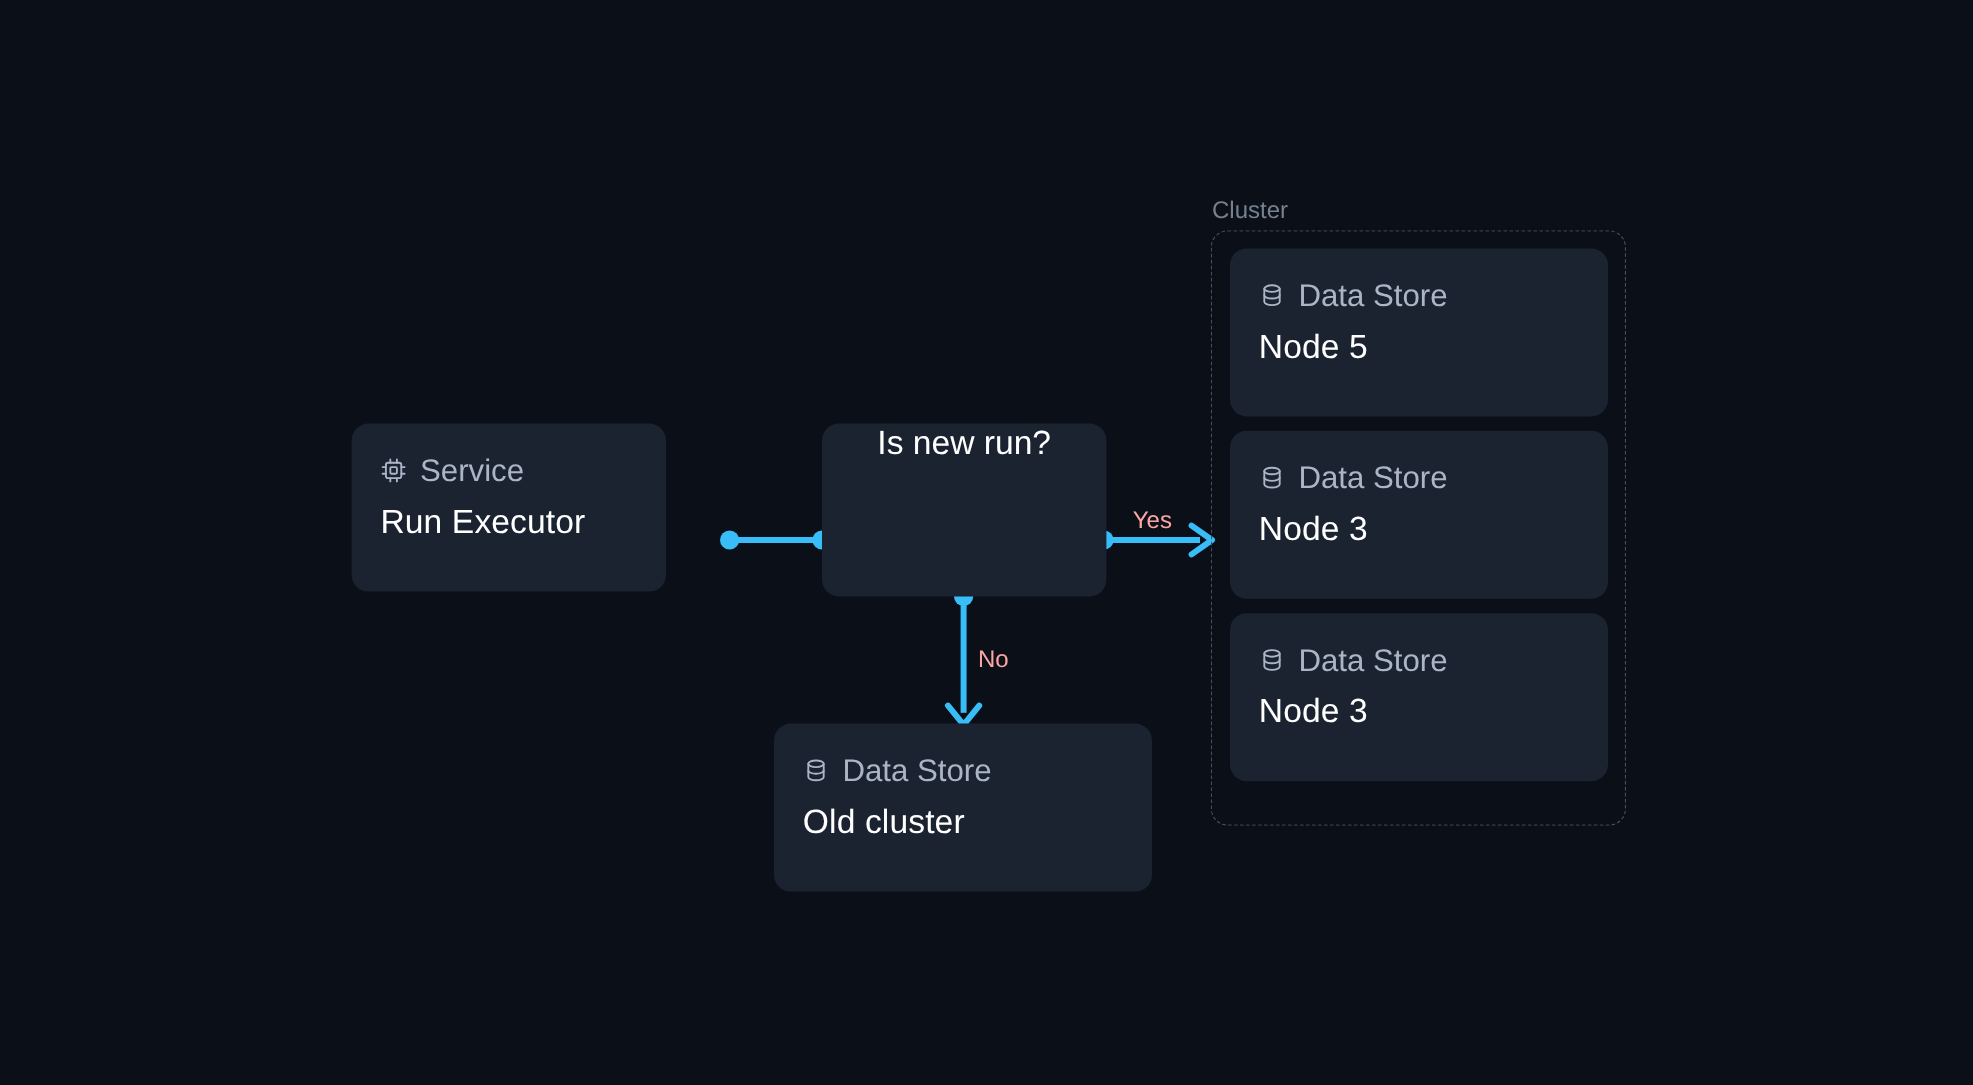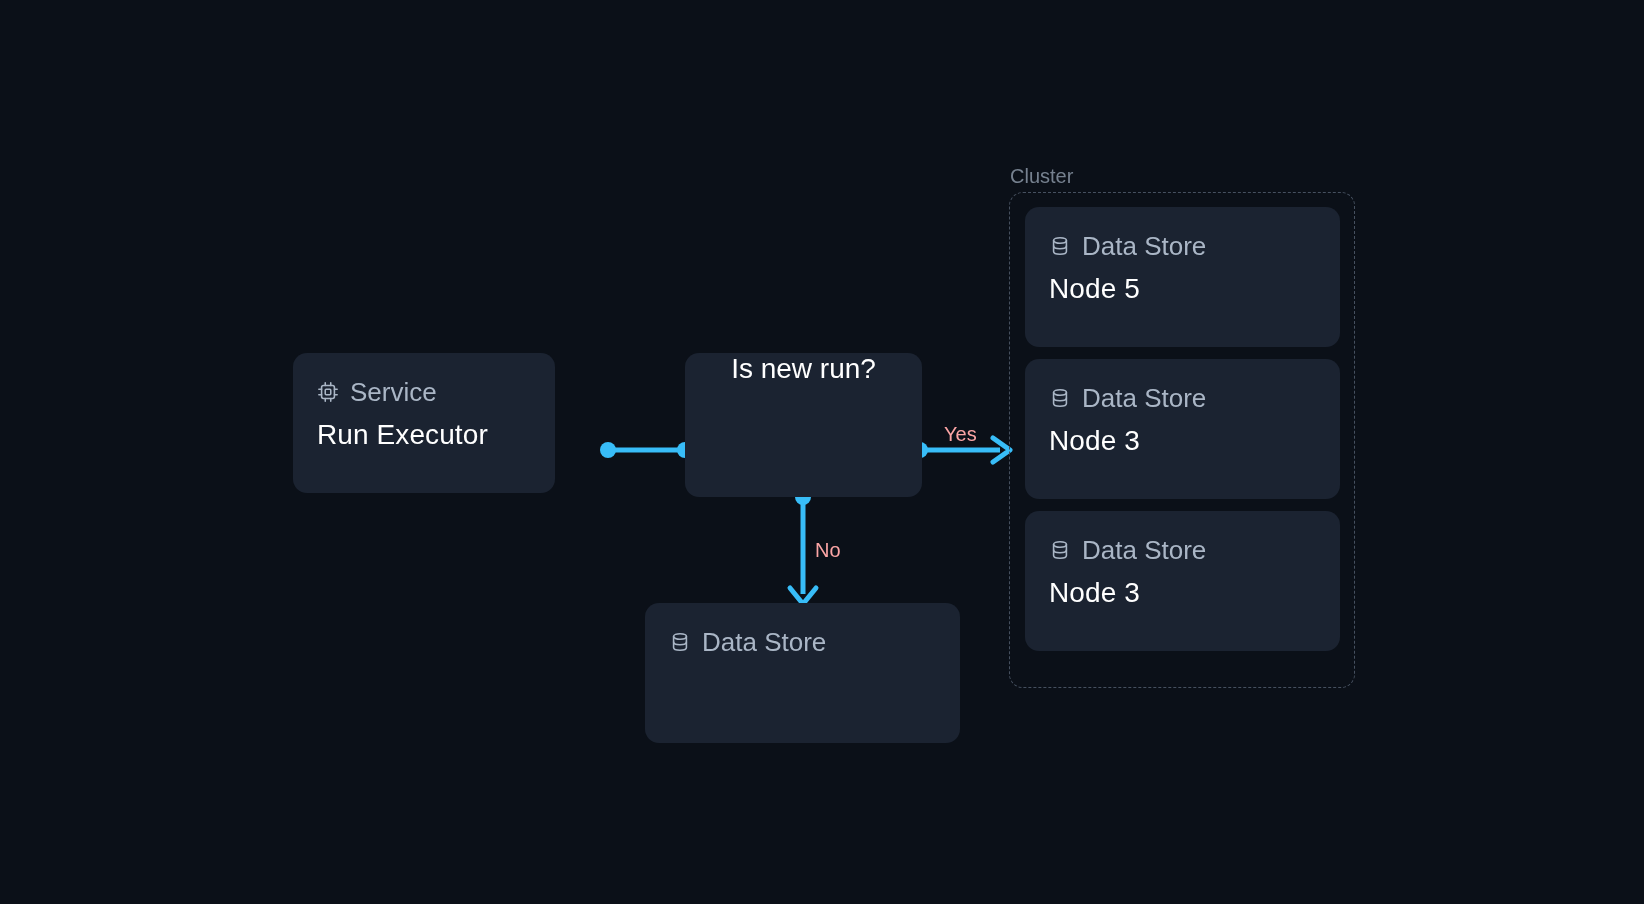--- a/index.html
+++ b/index.html
@@ -112,20 +112,21 @@
     <div class="node-head">
       <span class="icon">
         <svg viewBox="0 0 24 24" fill="none" stroke="#aab6c6" stroke-width="1.7" stroke-linecap="round" stroke-linejoin="round">
           <ellipse cx="12" cy="6" rx="7" ry="3"></ellipse>
           <path d="M5 6v12c0 1.66 3.13 3 7 3s7-1.34 7-3V6"></path>
           <path d="M5 12c0 1.66 3.13 3 7 3s7-1.34 7-3"></path>
         </svg>
       </span>
       <span>Data Store</span>
     </div>
+    <div class="node-title">Old cluster</div>
   </div>
 
   <div class="node" style="left:1025px; top:207px; width:315px; height:140px;">
     <div class="node-head">
       <span class="icon">
         <svg viewBox="0 0 24 24" fill="none" stroke="#aab6c6" stroke-width="1.7" stroke-linecap="round" stroke-linejoin="round">
           <ellipse cx="12" cy="6" rx="7" ry="3"></ellipse>
           <path d="M5 6v12c0 1.66 3.13 3 7 3s7-1.34 7-3V6"></path>
           <path d="M5 12c0 1.66 3.13 3 7 3s7-1.34 7-3"></path>
         </svg>

